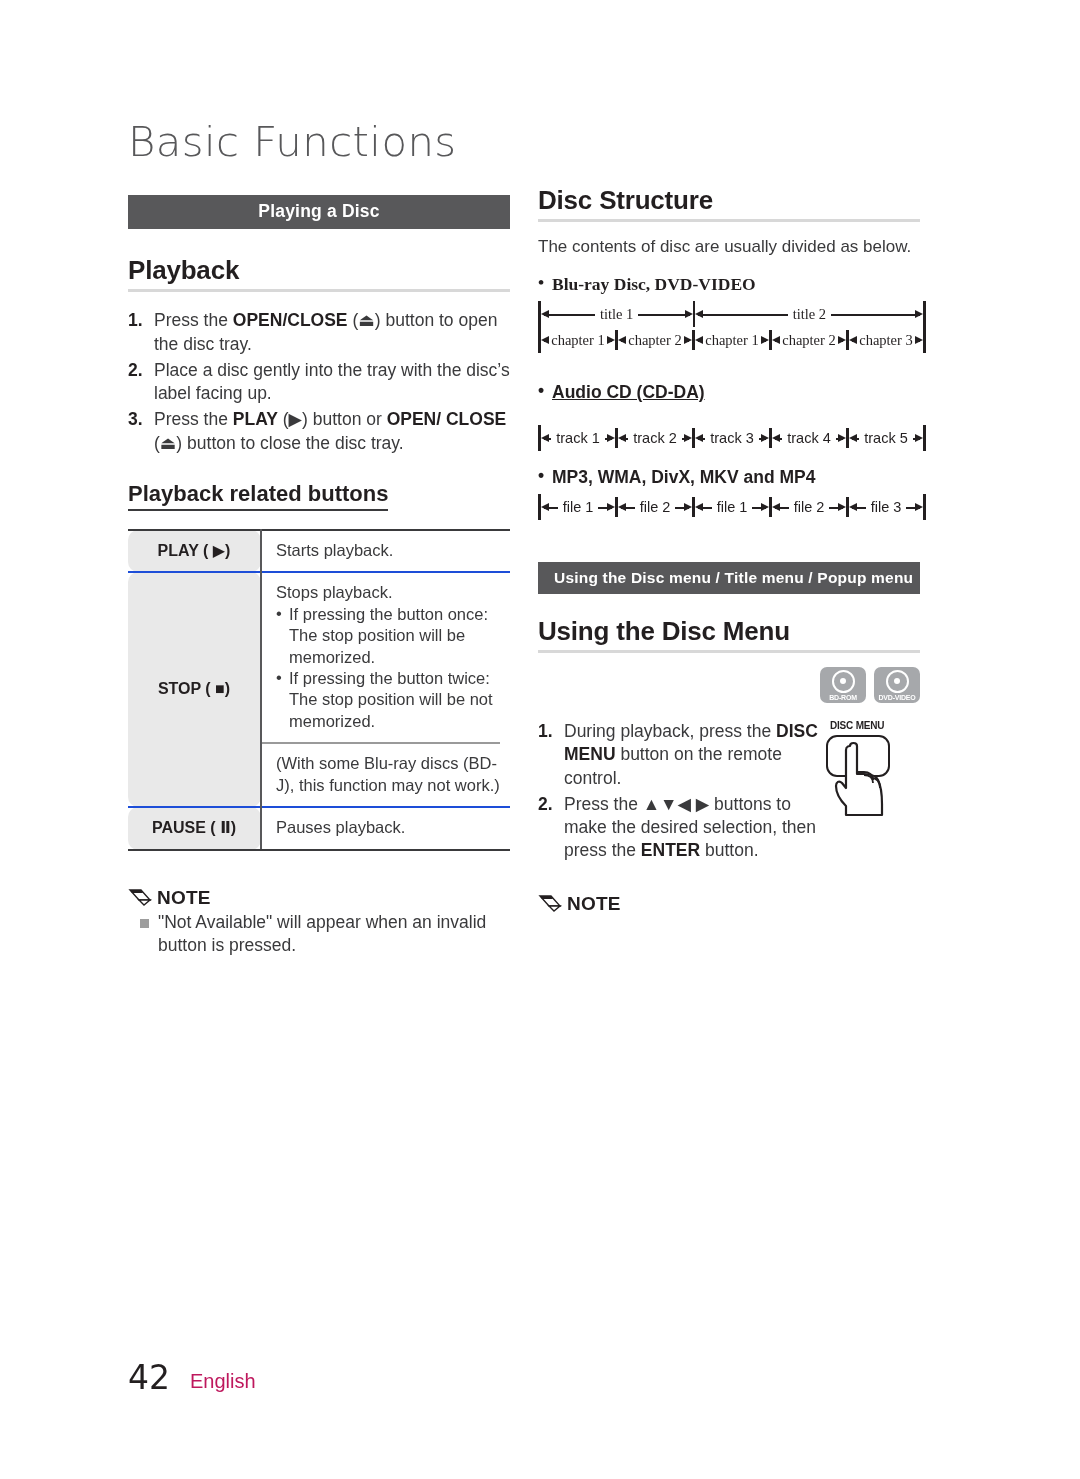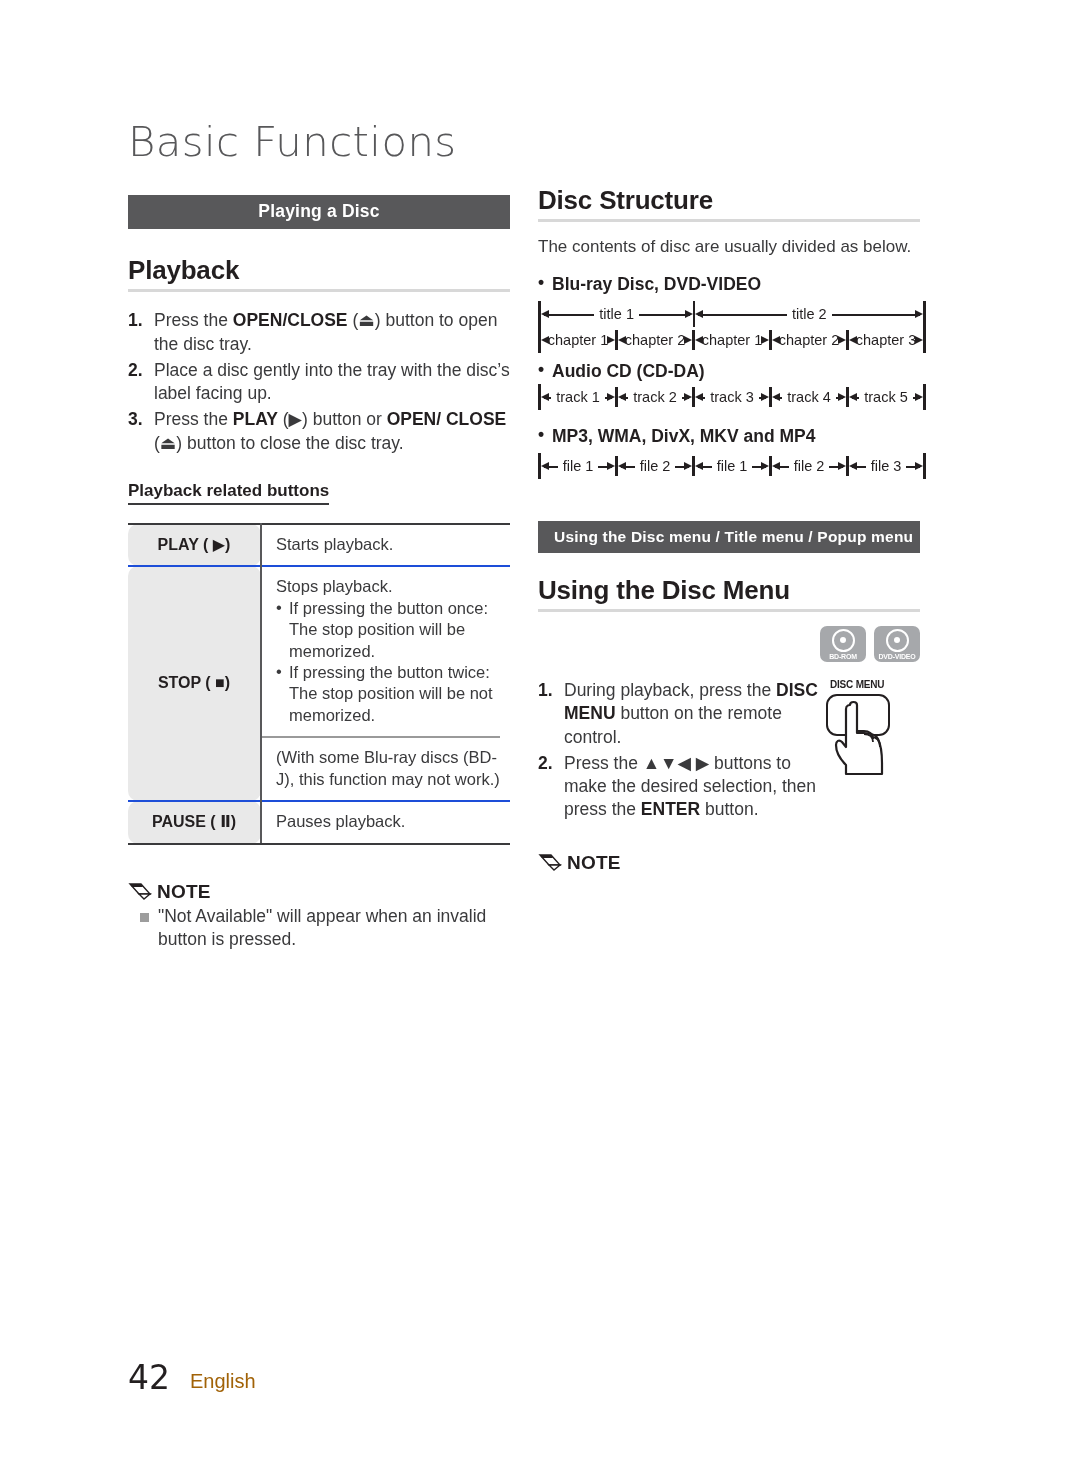--- a/index.html
+++ b/index.html
@@ -39,21 +39,21 @@
 
   
   .steps{margin:0;padding:0;list-style:none;}
   .step{display:flex;font-size:17.5px;line-height:1.33;color:#3a3a3c;margin-top:3px;}
   .step .num{font-weight:bold;width:26px;flex:none;color:#231f20;}
   .step .txt{flex:1;}
   .step b{color:#231f20;font-weight:bold;}
 
   
   .sub-head{
-    font-size:17px;font-weight:bold;color:#231f20;
+    font-size:22px;font-weight:bold;color:#231f20;
     border-bottom:2px solid #3a3a3c;display:inline-block;
     padding-bottom:2px;
   }
 
   
   table.btn-table{border-collapse:collapse;width:382px;font-size:16.5px;}
   table.btn-table td{vertical-align:top;padding:9px 10px 10px;}
   table.btn-table td.k{
     background:#e9e9e9;width:112px;text-align:center;font-weight:bold;
     color:#231f20;vertical-align:middle;border-right:2px solid #58585a;
@@ -137,21 +137,21 @@
     border:2px solid #231f20;border-radius:11px;background:#fff;
   }
 
   .pg-num{
     position:absolute;left:128px;top:1358px;
     font-size:33px;font-weight:400;color:#231f20;
     font-family:"DejaVu Sans",sans-serif;
   }
   .pg-lang{
     position:absolute;left:190px;top:1370px;
-    font-size:20px;color:#a16207;
+    font-size:20px;color:#be185d;
   }
 </style>
 </head>
 <body>
 
 <div class="page">
 
   <div class="chapter-title">Basic Functions</div>
 
   <div class="col-left">
@@ -226,21 +226,21 @@
 
   <div class="col-right">
 
     <div class="sec-head">Disc Structure</div>
     <div class="sec-rule"></div>
     <div style="height:14px"></div>
     <div class="lead">The contents of disc are usually divided as below.</div>
 
     <div style="height:16px"></div>
     <div id="formats">
-        <div style="margin-bottom: 8px;">
+        <div style="margin-bottom: 29px; font-family: Liberation Serif, serif;">
           <div class="fmt" style="margin-bottom: 6px;">Blu-ray Disc, DVD-VIDEO</div>
           <div class="diagram">
             <div class="drow">
               <div class="vbar tall"></div>
               <div class="seg" style="flex-grow: 2;">
                 <i class="ah l"></i>
                 <span>title 1</span>
                 <i class="ah r"></i>
               </div>
               <div class="vbar tall"></div>
@@ -280,21 +280,21 @@
               <div class="seg" style="flex-grow: 1;">
                 <i class="ah l"></i>
                 <span>chapter 3</span>
                 <i class="ah r"></i>
               </div>
               <div class="vbar tall"></div>
             </div>
           </div>
         </div>
         <div style="margin-bottom: 16px;">
-          <div class="fmt" style="margin-bottom: 2px;">Audio CD (CD-DA)</div>
+          <div class="fmt" style="margin-bottom: 22px; text-decoration: underline;">Audio CD (CD-DA)</div>
           <div class="diagram">
             <div class="drow">
               <div class="vbar tall"></div>
               <div class="seg" style="flex-grow: 1;">
                 <i class="ah l"></i>
                 <span>track 1</span>
                 <i class="ah r"></i>
               </div>
               <div class="vbar short"></div>
               <div class="seg" style="flex-grow: 1;">

